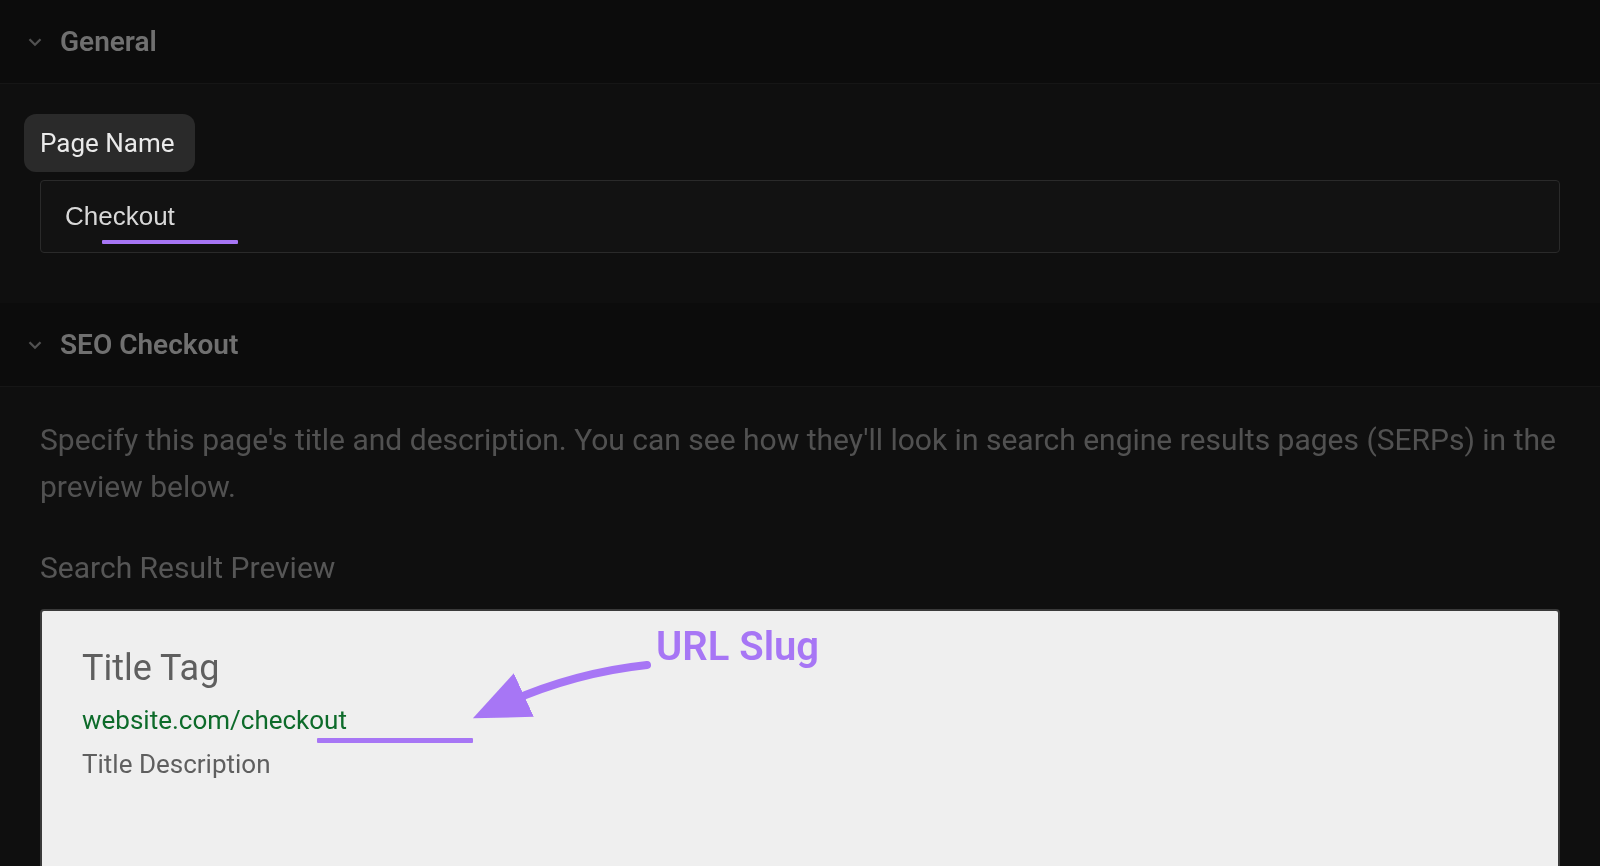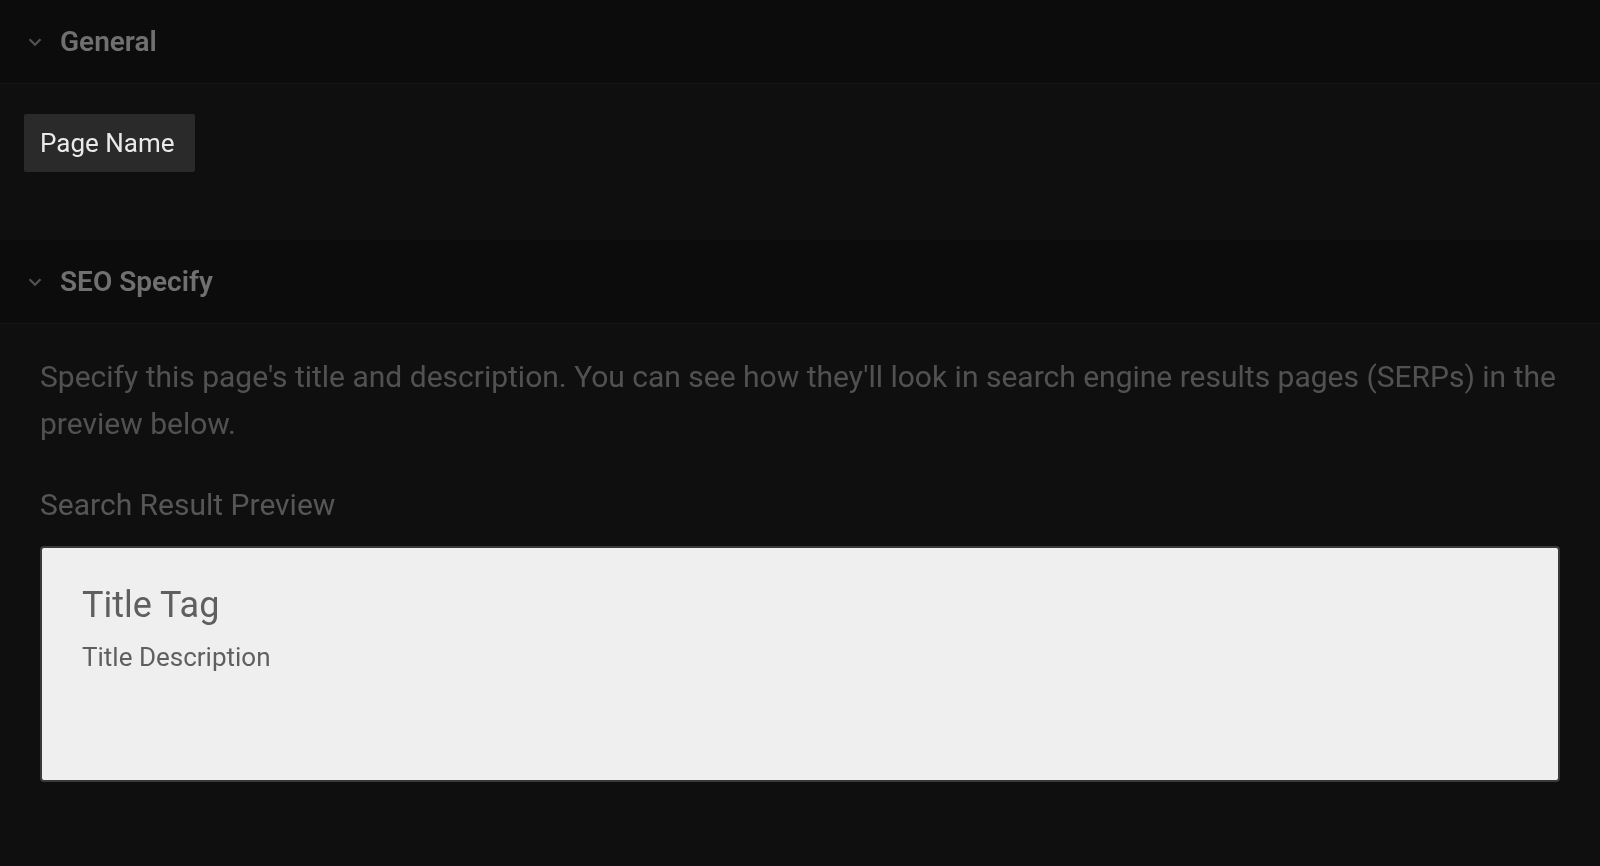--- a/index.html
+++ b/index.html
@@ -60,21 +60,21 @@
     }
     
     .field-label-wrap {
       display: inline-block;
       position: relative;
       z-index: 3;
       background: #2a2a2a;
       padding: 14px 20px 14px 16px;
       margin-bottom: 18px;
       margin-left: -16px;
-      border-radius: 2px;
+      border-radius: 12px;
     }
     
     .field-label {
       font-size: 26px;
       color: #eaeaea;
     }
     
     .text-input {
       width: 100%;
       padding: 20px 24px;
@@ -200,35 +200,54 @@
       </svg>
   </span>
   <span class="section-title">General</span>
 </div>
 
 <div class="section-body" style="padding-bottom: 50px;">
   <div class="page-name-highlight">
     <div class="field-label-wrap">
       <span class="field-label">Page Name</span>
     </div>
+    <div class="text-input-wrap input-underline-wrap">
+      <input class="text-input" type="text" value="Checkout" style="">
+      <div class="input-underline"></div>
+    </div>
   </div>
 </div>
 
 <div class="section-header">
   <span class="chevron">
     <svg viewBox="0 0 24 24">
         <polyline points="6 9 12 15 18 9"></polyline>
       </svg>
   </span>
-  <span class="section-title">SEO Specify</span>
+  <span class="section-title">SEO Checkout</span>
 </div>
 
 <div class="section-body">
   <p class="help-text">Specify this page's title and description. You can see how they'll look in search engine results pages (SERPs) in the preview below.</p>
 
   <div class="preview-label">Search Result Preview</div>
 
   <div class="preview-box">
     <div class="preview-title">Title Tag</div>
+    <div class="preview-url-wrap">
+      <span class="preview-url">website.com/checkout</span>
+      <div class="url-underline"></div>
+    </div>
     <div class="preview-meta">Title Description</div>
     
+    <div class="annotation">
+      <svg class="annotation-arrow" viewBox="0 0 190 110">
+        <defs>
+          <marker id="ahead" markerWidth="10" markerHeight="10" refX="3" refY="3" orient="auto" markerUnits="strokeWidth">
+            <path d="M0,0 L0,6 L7,3 z" fill="#a776f5"></path>
+          </marker>
+        </defs>
+        <path d="M 175 40 Q 100 48 30 80" stroke="#a776f5" stroke-width="8" fill="none" marker-end="url(#ahead)" stroke-linecap="round"></path>
+      </svg>
+      <span class="annotation-text">URL Slug</span>
+    </div>
   </div>
 </div>
 
 </body></html>

